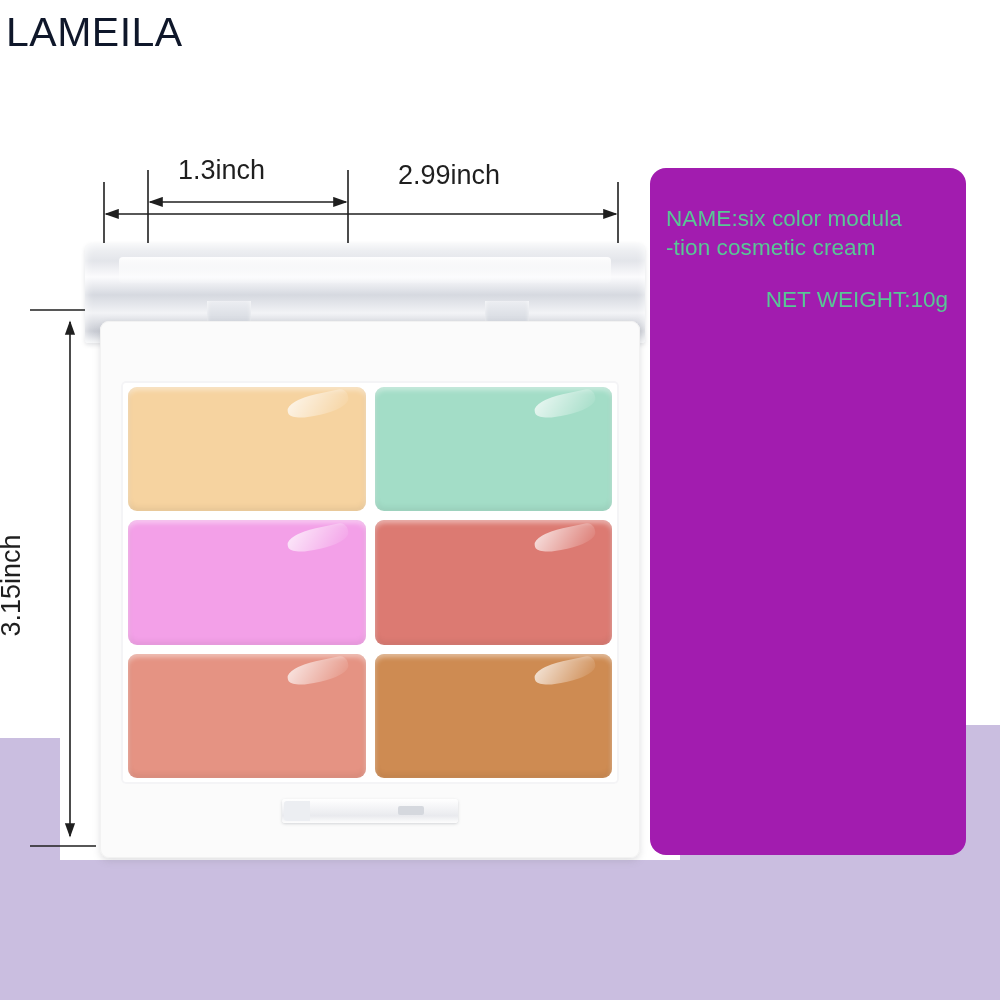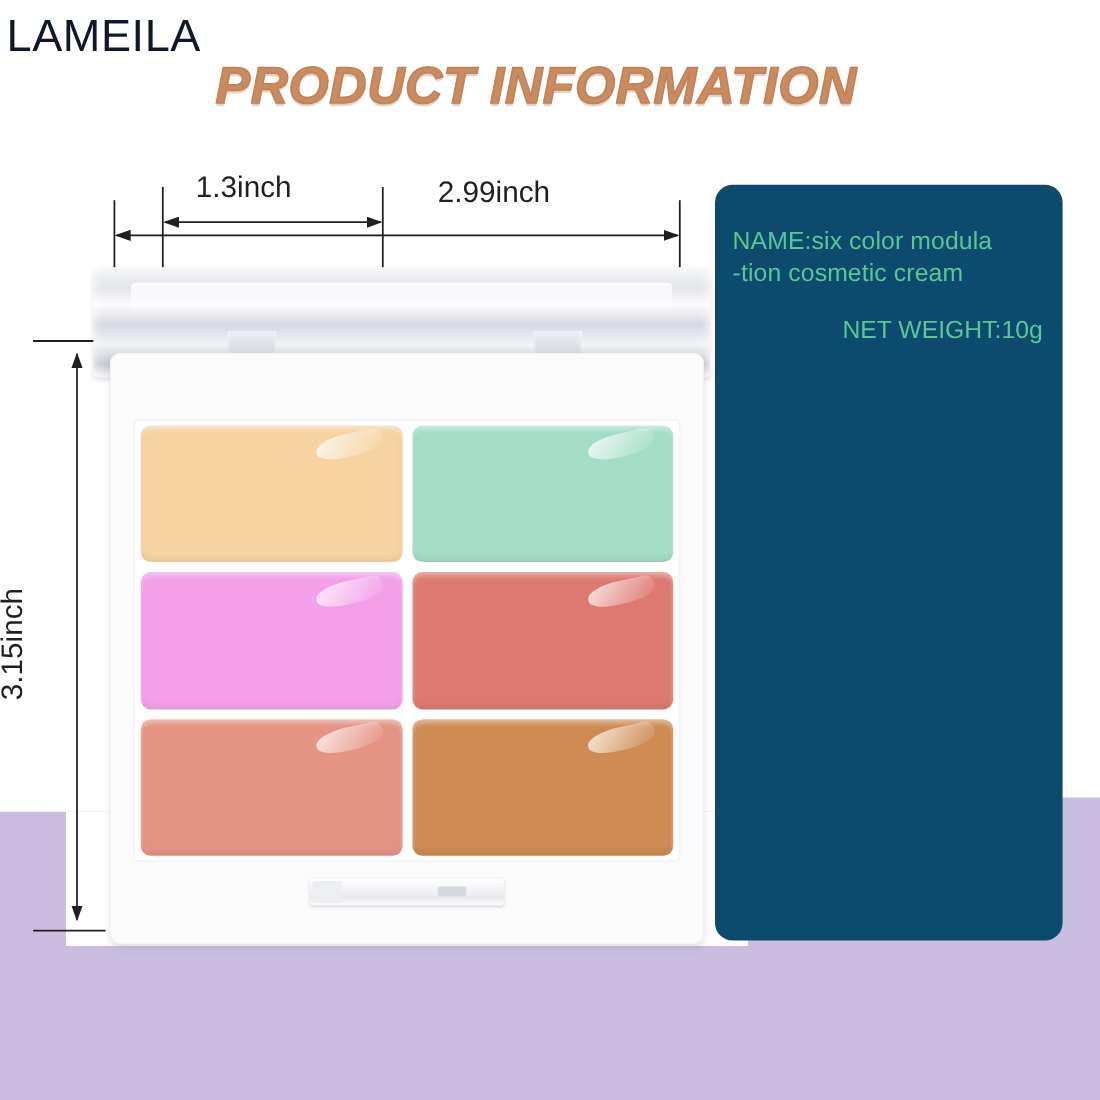--- a/index.html
+++ b/index.html
@@ -250,21 +250,20 @@
 </head>
 <body>
 
 <div id="stage">
 
   <div class="lavender-band" style="background: rgb(202, 190, 224);"></div>
   <div class="lavender-band-right" style="background: rgb(202, 190, 224);"></div>
   <div class="white-notch"></div>
 
   <div class="brand">LAMEILA</div>
-  <div class="title">PRODUCT INFORMATION</div>
 
   <svg class="dim-svg" viewBox="0 0 1000 1000" xmlns="http://www.w3.org/2000/svg">
     <defs>
       <marker id="ah" markerWidth="9" markerHeight="9" refX="8" refY="3.2" orient="auto" markerUnits="strokeWidth">
         <path d="M0,0 L9,3.2 L0,6.4 z" fill="#1f1f1f"></path>
       </marker>
       <marker id="ah-s" markerWidth="9" markerHeight="9" refX="1" refY="3.2" orient="auto" markerUnits="strokeWidth">
         <path d="M9,0 L0,3.2 L9,6.4 z" fill="#1f1f1f"></path>
       </marker>
     </defs>
@@ -302,21 +301,21 @@
         <div class="pan" id="pan1" style="background: rgb(163, 221, 199);"></div>
         <div class="pan" id="pan2" style="background: rgb(243, 160, 232);"></div>
         <div class="pan" id="pan3" style="background: rgb(220, 122, 114);"></div>
         <div class="pan" id="pan4" style="background: rgb(229, 147, 131);"></div>
         <div class="pan" id="pan5" style="background: rgb(206, 139, 82);"></div>
       </div>
       <div class="applicator"></div>
     </div>
   </div>
 
-  <div class="info-card" style="background: #0c4a6e;">
+  <div class="info-card" style="background: #a21caf;">
     <div class="info-line" style="color: rgb(89, 199, 149);">
       <span class="lbl">NAME:six color modula</span><br>
       <span class="lbl">-tion cosmetic cream</span>
     </div>
     <div class="info-line" style="color: rgb(89, 199, 149); text-align: right;">NET WEIGHT:10g</div>
   </div>
 
 </div>
 
 </body></html>

